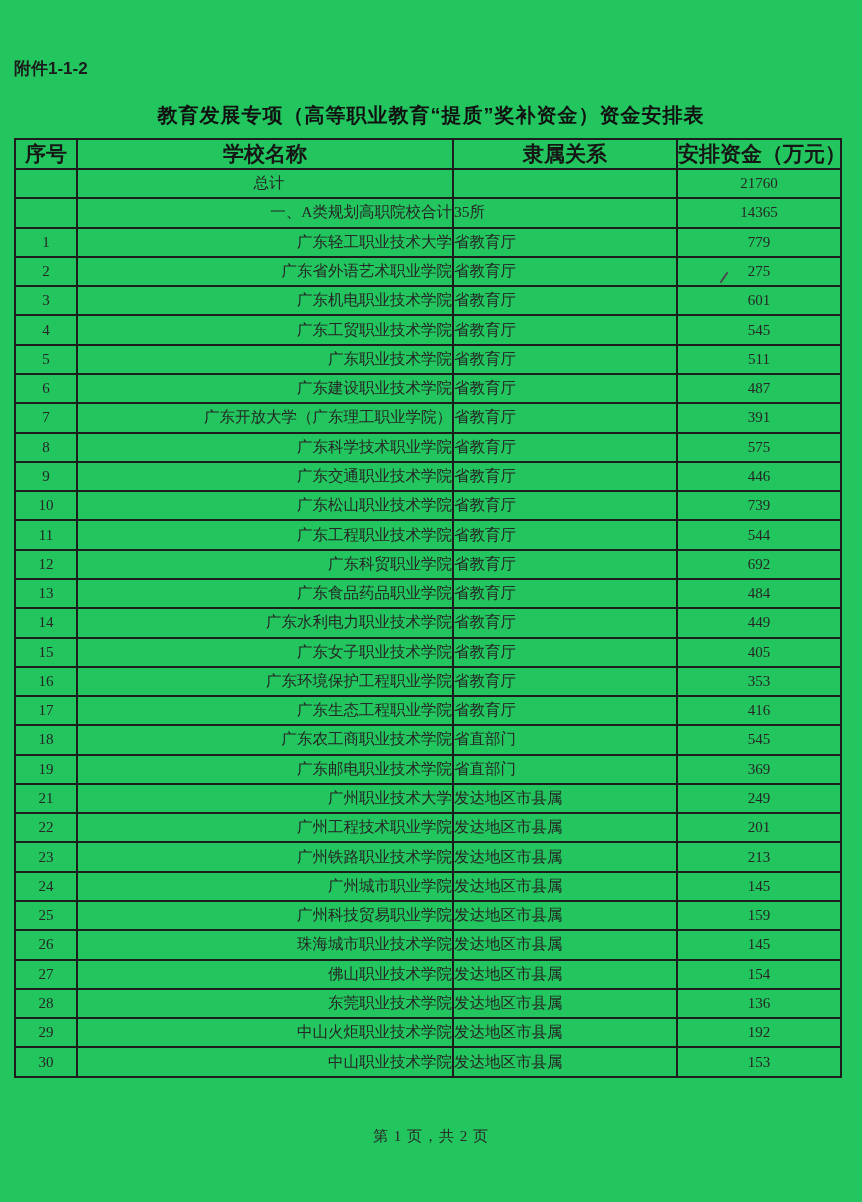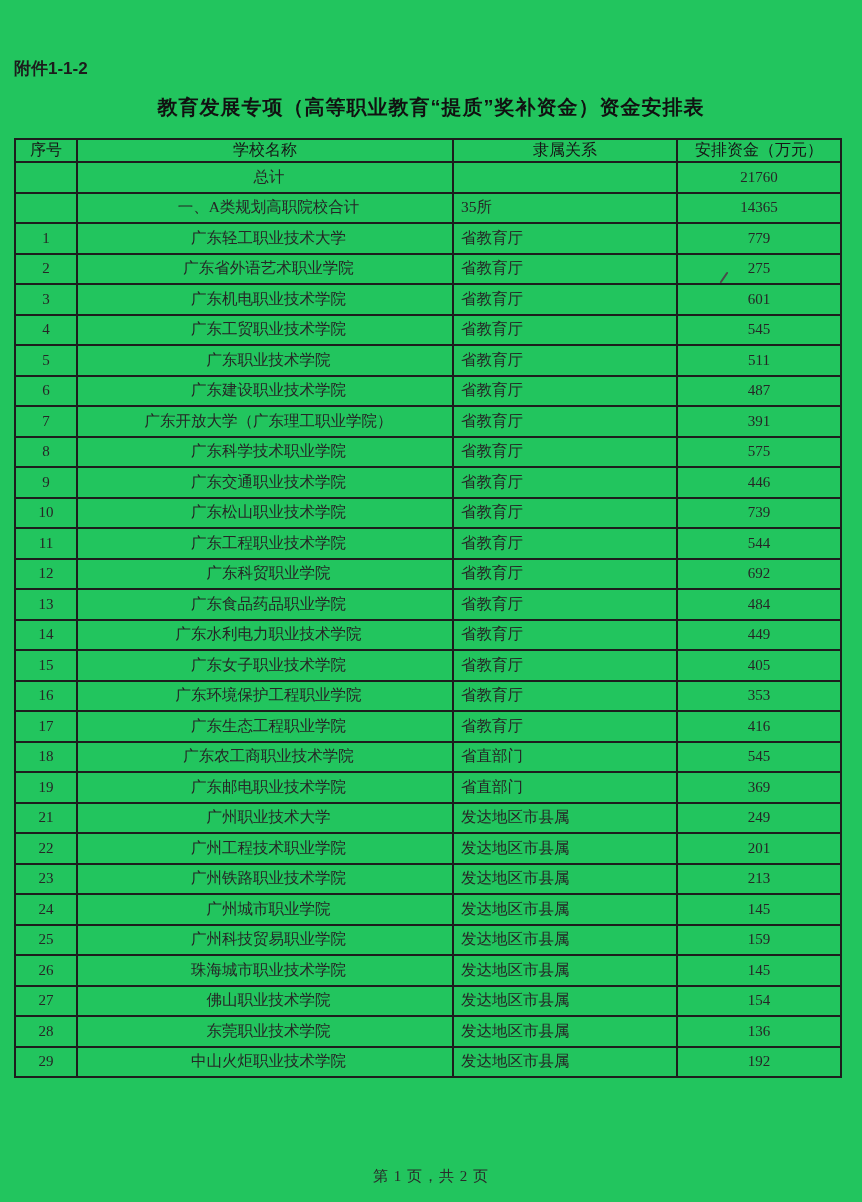--- a/index.html
+++ b/index.html
@@ -1,38 +1,38 @@
 <!DOCTYPE html>
 <html lang="zh"><head>
 <meta charset="utf-8">
 <style>
   html,body{margin:0;padding:0;background:#ffffff;}
   .page{position:relative;width:862px;height:1202px;background:#22c55e;overflow:hidden;
         font-family:"Liberation Serif",serif;color:#232323;}
   .attachment-label{position:absolute;left:14px;top:57px;
         font-family:"Liberation Sans",sans-serif;font-weight:bold;font-size:17px;color:#1c1c1c;}
-  .doc-title{position:absolute;left:0;right:0;top:93px;margin:1px;text-align:center;
+  .doc-title{position:absolute;left:0;right:0;top:93px;margin:9px;text-align:center;
         font-family:"Liberation Sans",sans-serif;font-weight:bold;font-size:20px;
         letter-spacing:1px;color:#111111;}
   table.fund-table{position:absolute;left:14px;top:138px;width:826px;height:940px;
         border-collapse:collapse;table-layout:fixed;}
   .fund-table th,.fund-table td{border:2px solid #1d1d1d;padding:0 0;overflow:hidden;
         white-space:nowrap;vertical-align:middle;}
-  .fund-table th{font-family:"Liberation Sans",sans-serif;font-weight:normal;font-size:16px;
+  .fund-table th{font-family:"Liberation Sans",sans-serif;font-weight:bold;font-size:21px;
         text-align:center;color:#161616;}
   .fund-table td{font-family:"Liberation Serif",serif;font-size:15.5px;color:#262626;}
   td.c-seq{text-align:center;font-size:15px;}
-  td.c-name{text-align:center;padding-left:7px;}
+  td.c-name{text-align:right;padding-left:7px;}
   td.c-name.center{text-align:center;padding-left:8px;}
-  td.c-aff{text-align:left;padding-left:7px;}
+  td.c-aff{text-align:left;}
   td.c-amt{text-align:center;font-size:15px;border-radius:12px;}
   .stray-mark{position:absolute;left:723px;top:271px;width:2px;height:13px;
         background:#4a4a4a;transform:rotate(34deg);border-radius:1px;}
   .page-footer{position:absolute;left:0;right:0;top:1127px;text-align:center;
-        font-family:"Liberation Serif",serif;font-size:15px;letter-spacing:1px;color:#2a2a2a;margin-top:40px;}
+        font-family:"Liberation Serif",serif;font-size:15px;letter-spacing:1px;color:#2a2a2a;}
 </style>
 </head>
 <body>
 
 <div class="page">
 
   <div class="attachment-label">附件1-1-2</div>
 
   <h1 class="doc-title">教育发展专项（高等职业教育“提质”奖补资金）资金安排表</h1>
 
@@ -225,20 +225,26 @@
           <td class="c-name">东莞职业技术学院</td>
           <td class="c-aff">发达地区市县属</td>
           <td class="c-amt">136</td>
         </tr>
         <tr>
           <td class="c-seq">29</td>
           <td class="c-name">中山火炬职业技术学院</td>
           <td class="c-aff">发达地区市县属</td>
           <td class="c-amt">192</td>
         </tr>
+        <tr>
+          <td class="c-seq">30</td>
+          <td class="c-name">中山职业技术学院</td>
+          <td class="c-aff">发达地区市县属</td>
+          <td class="c-amt">153</td>
+        </tr>
       </tbody>
   </table>
 
   <div class="stray-mark"></div>
 
   <div class="page-footer">第 1 页，共 2 页</div>
 
 </div>
 
 </body></html>

